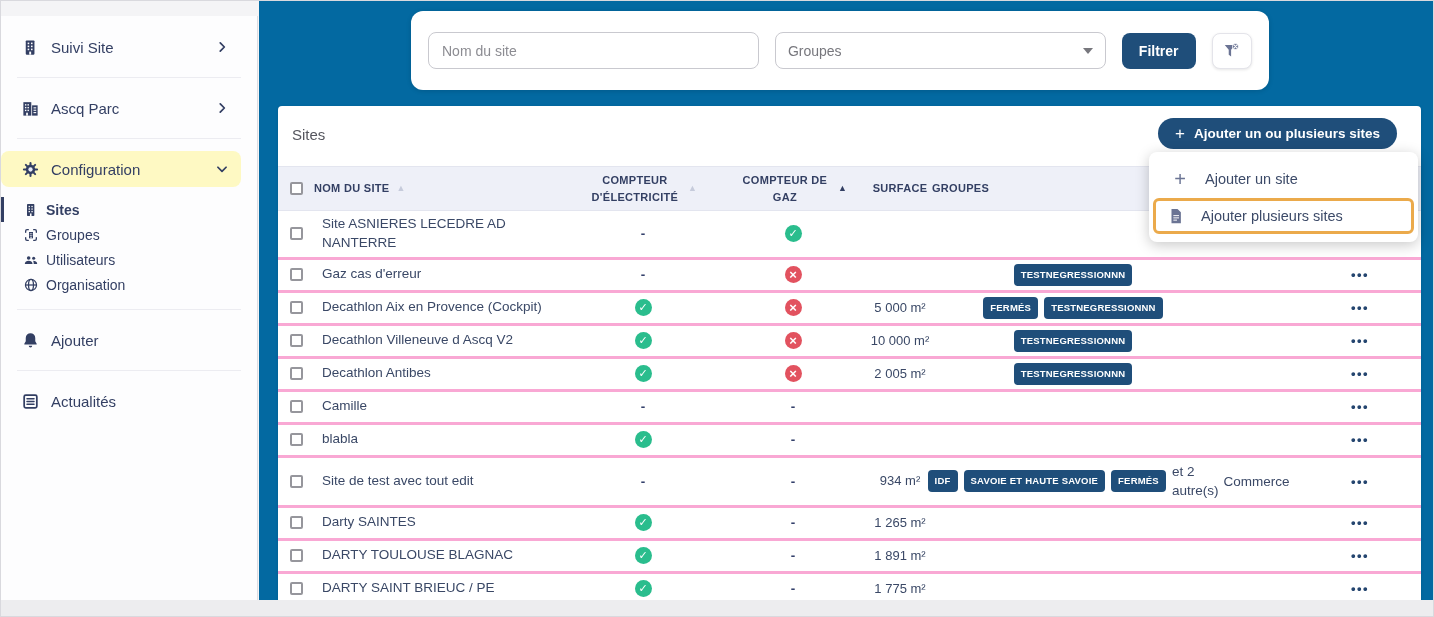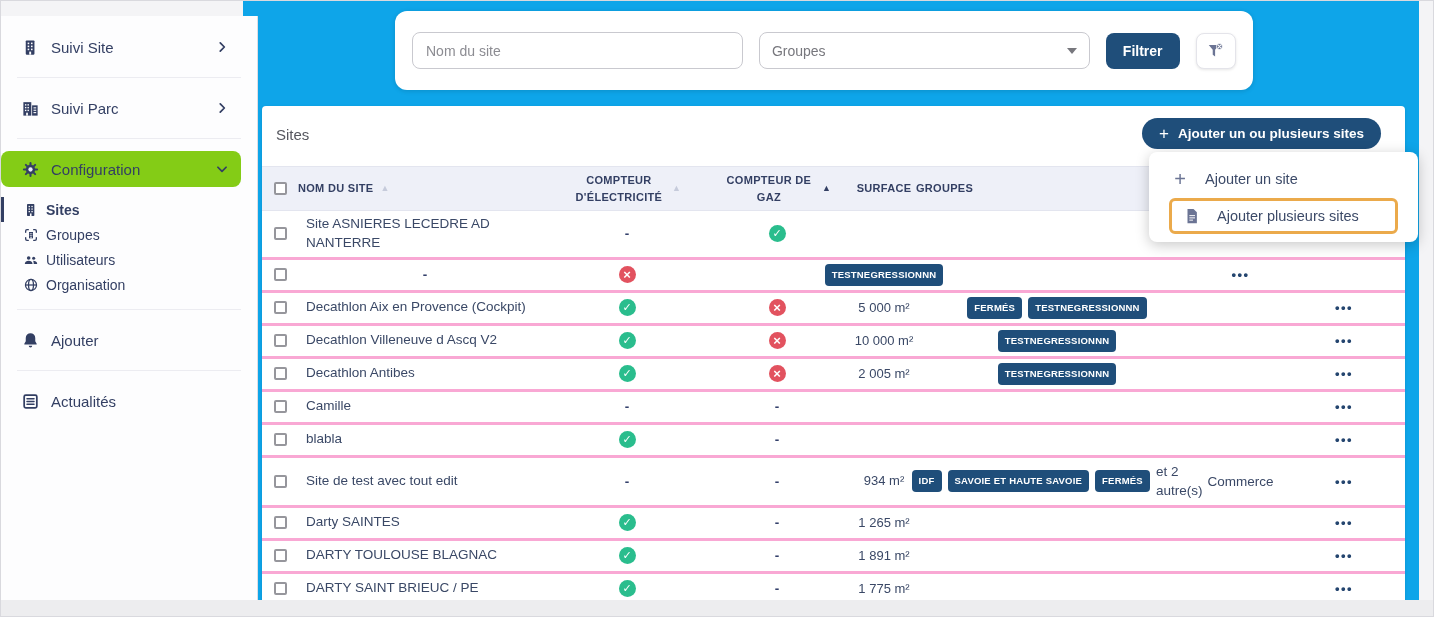--- a/index.html
+++ b/index.html
@@ -11,30 +11,30 @@
   
   .sidebar { position:absolute; left:0; top:15px; width:257px; height:601px;
     background:#fdfdfe; border-right:1px solid #dddde3; padding-top:13px; z-index:5; }
   .nav-item { display:flex; align-items:center; gap:11px; height:36px;
     padding:0 28px 0 20px; color:#333f63; font-size:15px; font-weight:500; cursor:pointer; }
   .nav-item .nav-icon { width:19px; height:19px; flex:0 0 19px; color:#333f63; }
   .nav-icon svg { width:100%; height:100%; display:block; }
   .nav-item .chev { margin-left:auto; width:14px; height:14px; color:#333f63; }
   .chev svg { width:100%; height:100%; display:block; }
   .nav-divider { border:none; border-top:1px solid #ececf1; margin:12px 16px; }
-  .nav-item.config { background:#84cc16; border-radius:8px; margin-right:16px; padding-right:12px; }
+  .nav-item.config { background:#fef9c3; border-radius:8px; margin-right:16px; padding-right:12px; }
   .subnav { list-style:none; margin-top:10px; }
   .subnav li { display:flex; align-items:center; gap:7px; height:25px;
     padding-left:22px; font-size:14px; color:#333f63; cursor:pointer; }
   .subnav li .sub-icon { width:16px; height:16px; flex:0 0 16px; color:#333f63; }
   .sub-icon svg { width:100%; height:100%; display:block; }
   .subnav li.active { font-weight:700; box-shadow:inset 3px 0 0 #333f63; }
 
   
-  .main { position:absolute; left:242px; top:0; width:1176px; height:601px; background:#0ea5e9; }
+  .main { position:absolute; left:258px; top:0; width:1176px; height:601px; background:#0369a1; }
 
   
   .filter-card { position:absolute; left:152px; top:10px; width:858px; height:79px;
     background:#fff; border-radius:12px; box-shadow:0 1px 5px rgba(0,0,0,.14);
     display:flex; align-items:center; padding:0 17px; gap:16px; }
   .text-input { width:335px; height:37px; border:1px solid #c9c9cf; border-radius:8px;
     padding:0 13px; font-size:14px; color:#333f63; font-family:inherit; background:#fff; outline:none; }
   .text-input::placeholder { color:#8c8c92; }
   .select { width:335px; height:37px; border:1px solid #c9c9cf; border-radius:8px;
     display:flex; align-items:center; padding:0 12px; cursor:pointer; background:#fff; }
@@ -89,21 +89,21 @@
 
   
   .menu { position:absolute; left:1148px; top:151px; width:269px; background:#fff;
     border-radius:8px; box-shadow:0 3px 14px rgba(0,0,0,.22); padding:8px 0; z-index:30; }
   .menu-item { height:38px; display:flex; align-items:center; gap:16px; padding:0 22px;
     font-size:14.5px; color:#3c4a68; cursor:pointer; }
   .menu-item .mi-icon { width:18px; height:18px; flex:0 0 18px; color:#6b7494;
     display:flex; align-items:center; justify-content:center; }
   .mi-icon svg { width:100%; height:100%; display:block; }
   .mi-icon.plus-glyph { font-size:20px; font-weight:500; color:#6b7494; }
-  .menu-item.hl { border:3px solid #ebaa4b; border-radius:6px; margin:0 20px; padding:0 11px; height:36px; }
+  .menu-item.hl { border:3px solid #ebaa4b; border-radius:6px; margin:0 4px; padding:0 11px; height:36px; }
 
   .bottom-strip { position:absolute; left:0; bottom:0; width:100%; height:16px; background:#ededef; z-index:40; }
 </style>
 </head>
 <body>
 
 <div class="viewport">
 
   <aside class="sidebar">
     <div class="nav-item">
@@ -141,21 +141,21 @@
               <rect x="8.2" y="10" width="1.8" height="1.8"></rect>
               <rect x="5" y="13.5" width="1.8" height="1.8"></rect>
               <rect x="8.2" y="13.5" width="1.8" height="1.8"></rect>
               <rect x="6.5" y="17.3" width="2.2" height="3.7"></rect>
               <rect x="15.8" y="10.5" width="3.4" height="1.4"></rect>
               <rect x="15.8" y="13.5" width="3.4" height="1.4"></rect>
               <rect x="15.8" y="16.5" width="3.4" height="1.4"></rect>
             </g>
           </svg>
       </span>
-      <span class="nav-label">Suivi Parc</span>
+      <span class="nav-label">Ascq Parc</span>
       <span class="chev">
         <svg viewBox="0 0 24 24" fill="none" stroke="currentColor" stroke-width="3" stroke-linecap="round" stroke-linejoin="round">
             <path d="M9 5l7 7-7 7"></path>
           </svg>
       </span>
     </div>
     <hr class="nav-divider">
     <div class="nav-item config">
       <span class="nav-icon">
         <svg viewBox="0 0 24 24">
@@ -329,20 +329,21 @@
     <div class="c-surface"></div>
     <div class="c-groups"></div>
     <div class="c-extra"></div>
     <div class="c-actions"><span class="dots">•••</span></div>
   </div>
 
   <div class="trow tgrid">
     <div class="c-check">
               <span class="checkbox"></span>
             </div>
+    <div class="c-name">Gaz cas d'erreur</div>
     <div class="c-elec"><span class="dash">-</span></div>
     <div class="c-gas"><span class="st err">×</span></div>
     <div class="c-surface"></div>
     <div class="c-groups">
               <span class="badge">TESTNEGRESSIONNN</span>
             </div>
     <div class="c-extra"></div>
     <div class="c-actions"><span class="dots">•••</span></div>
   </div>
 

